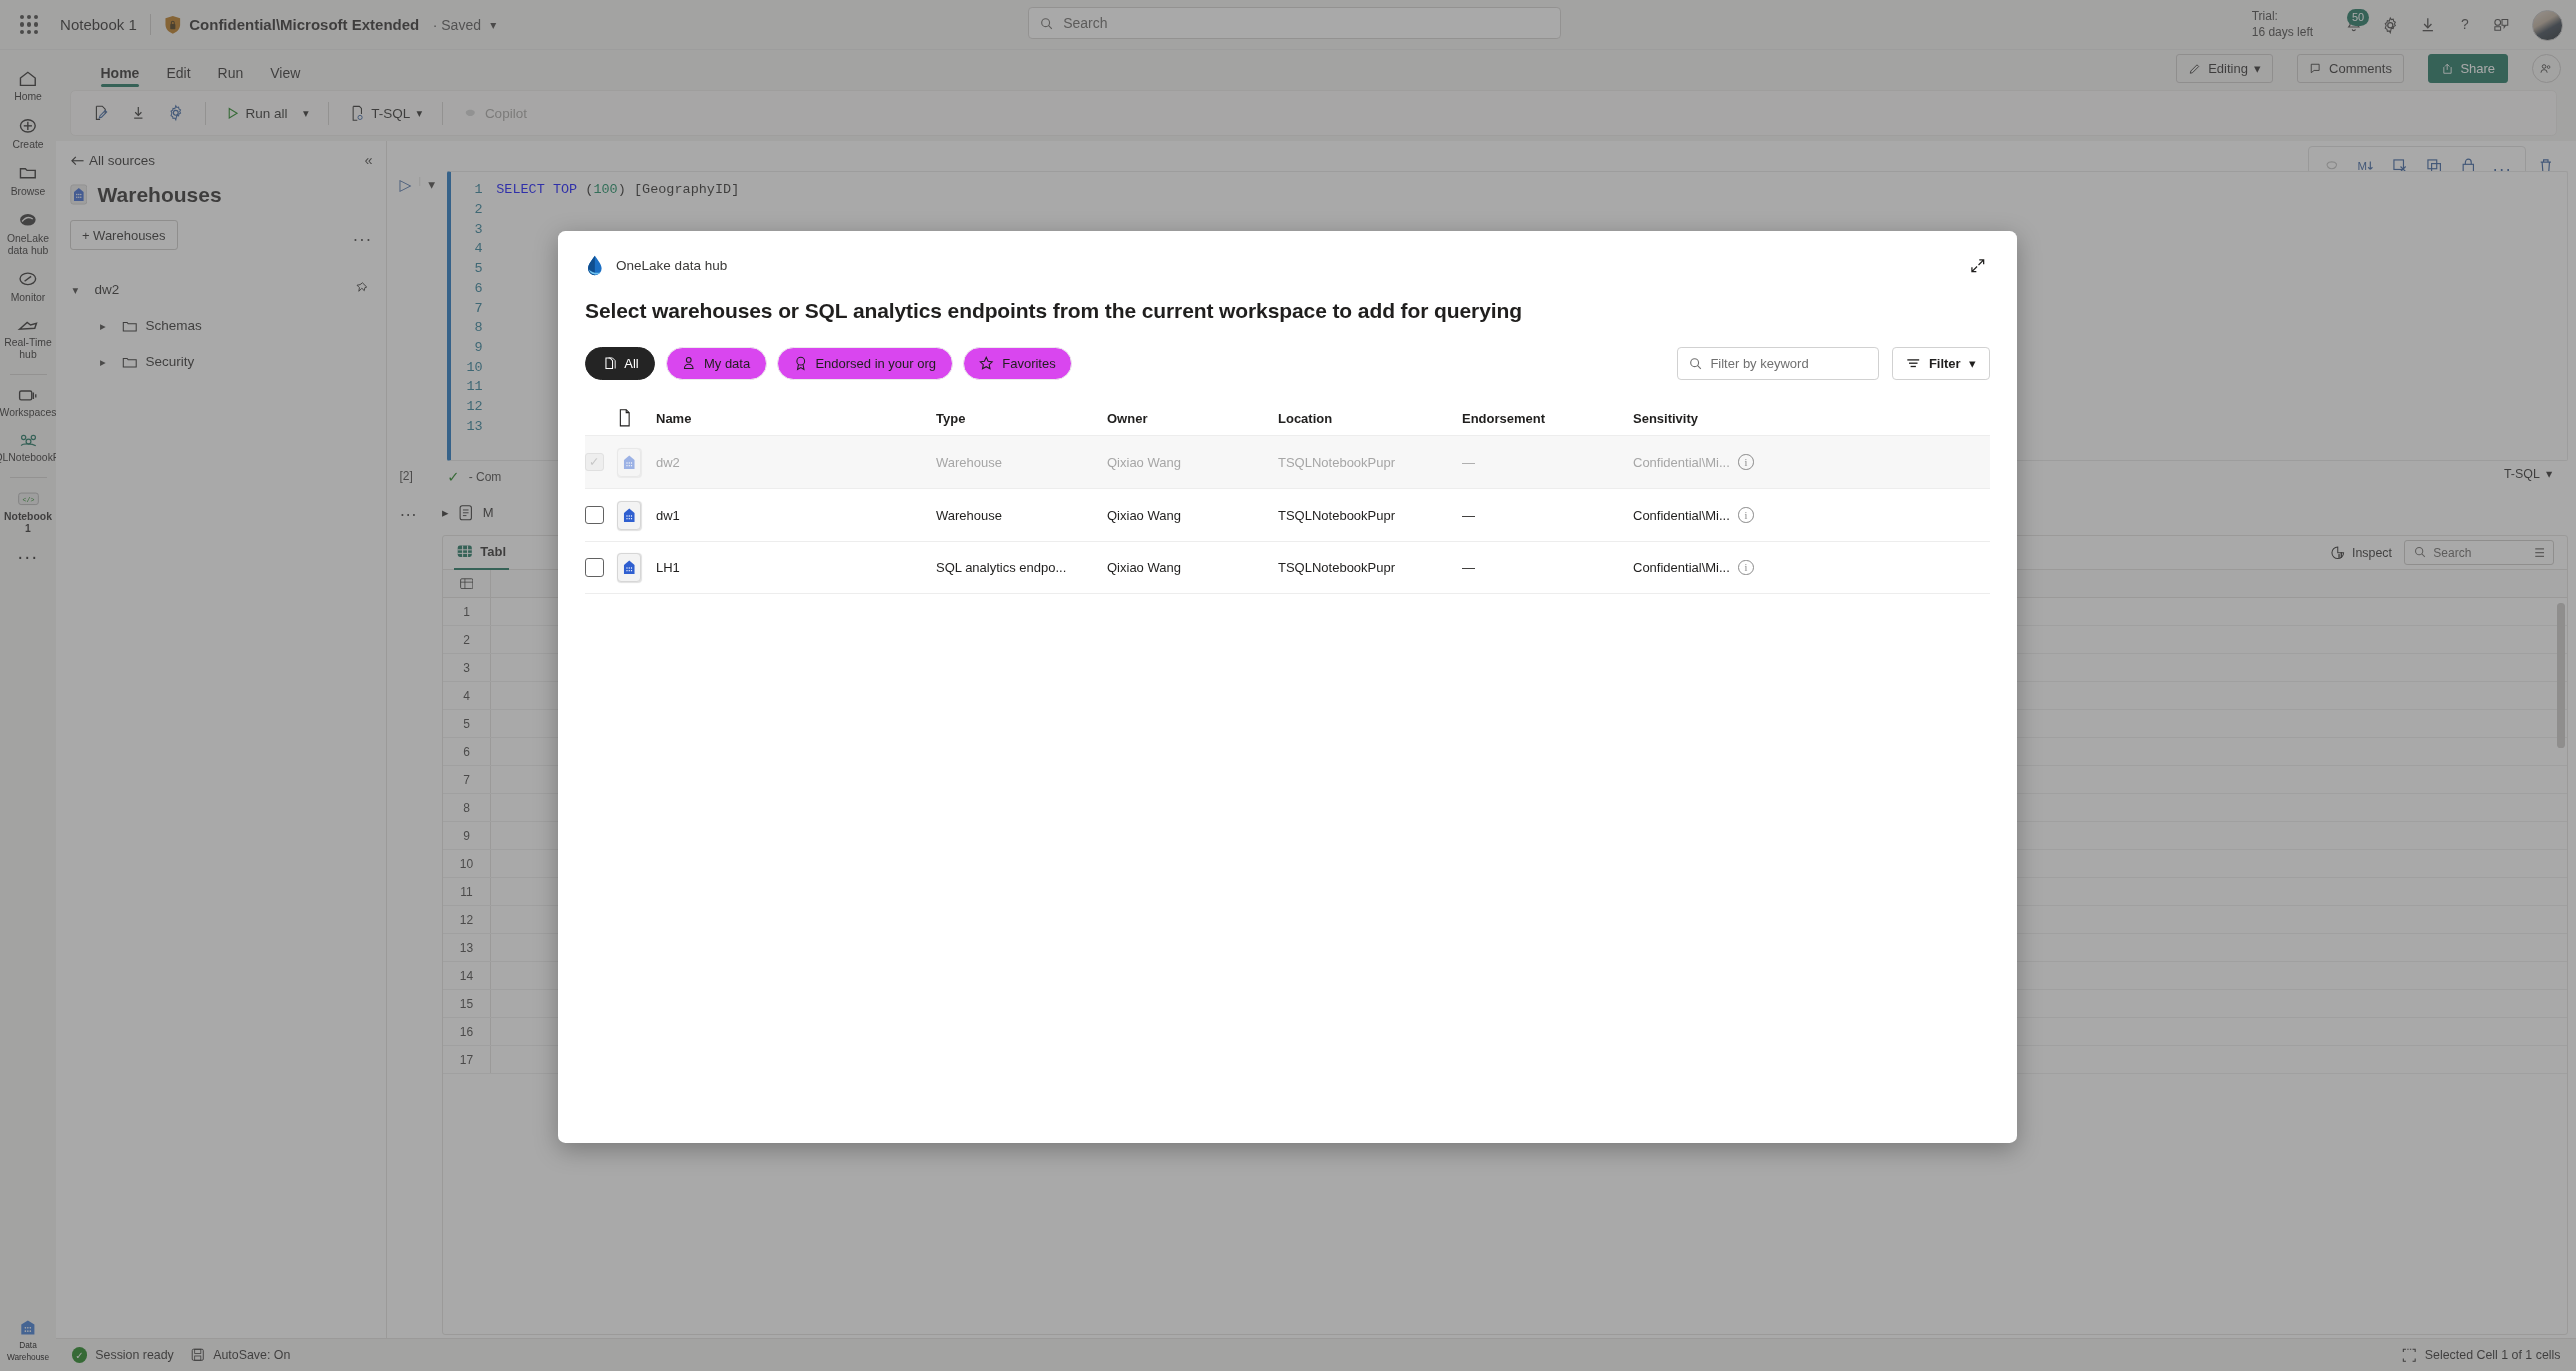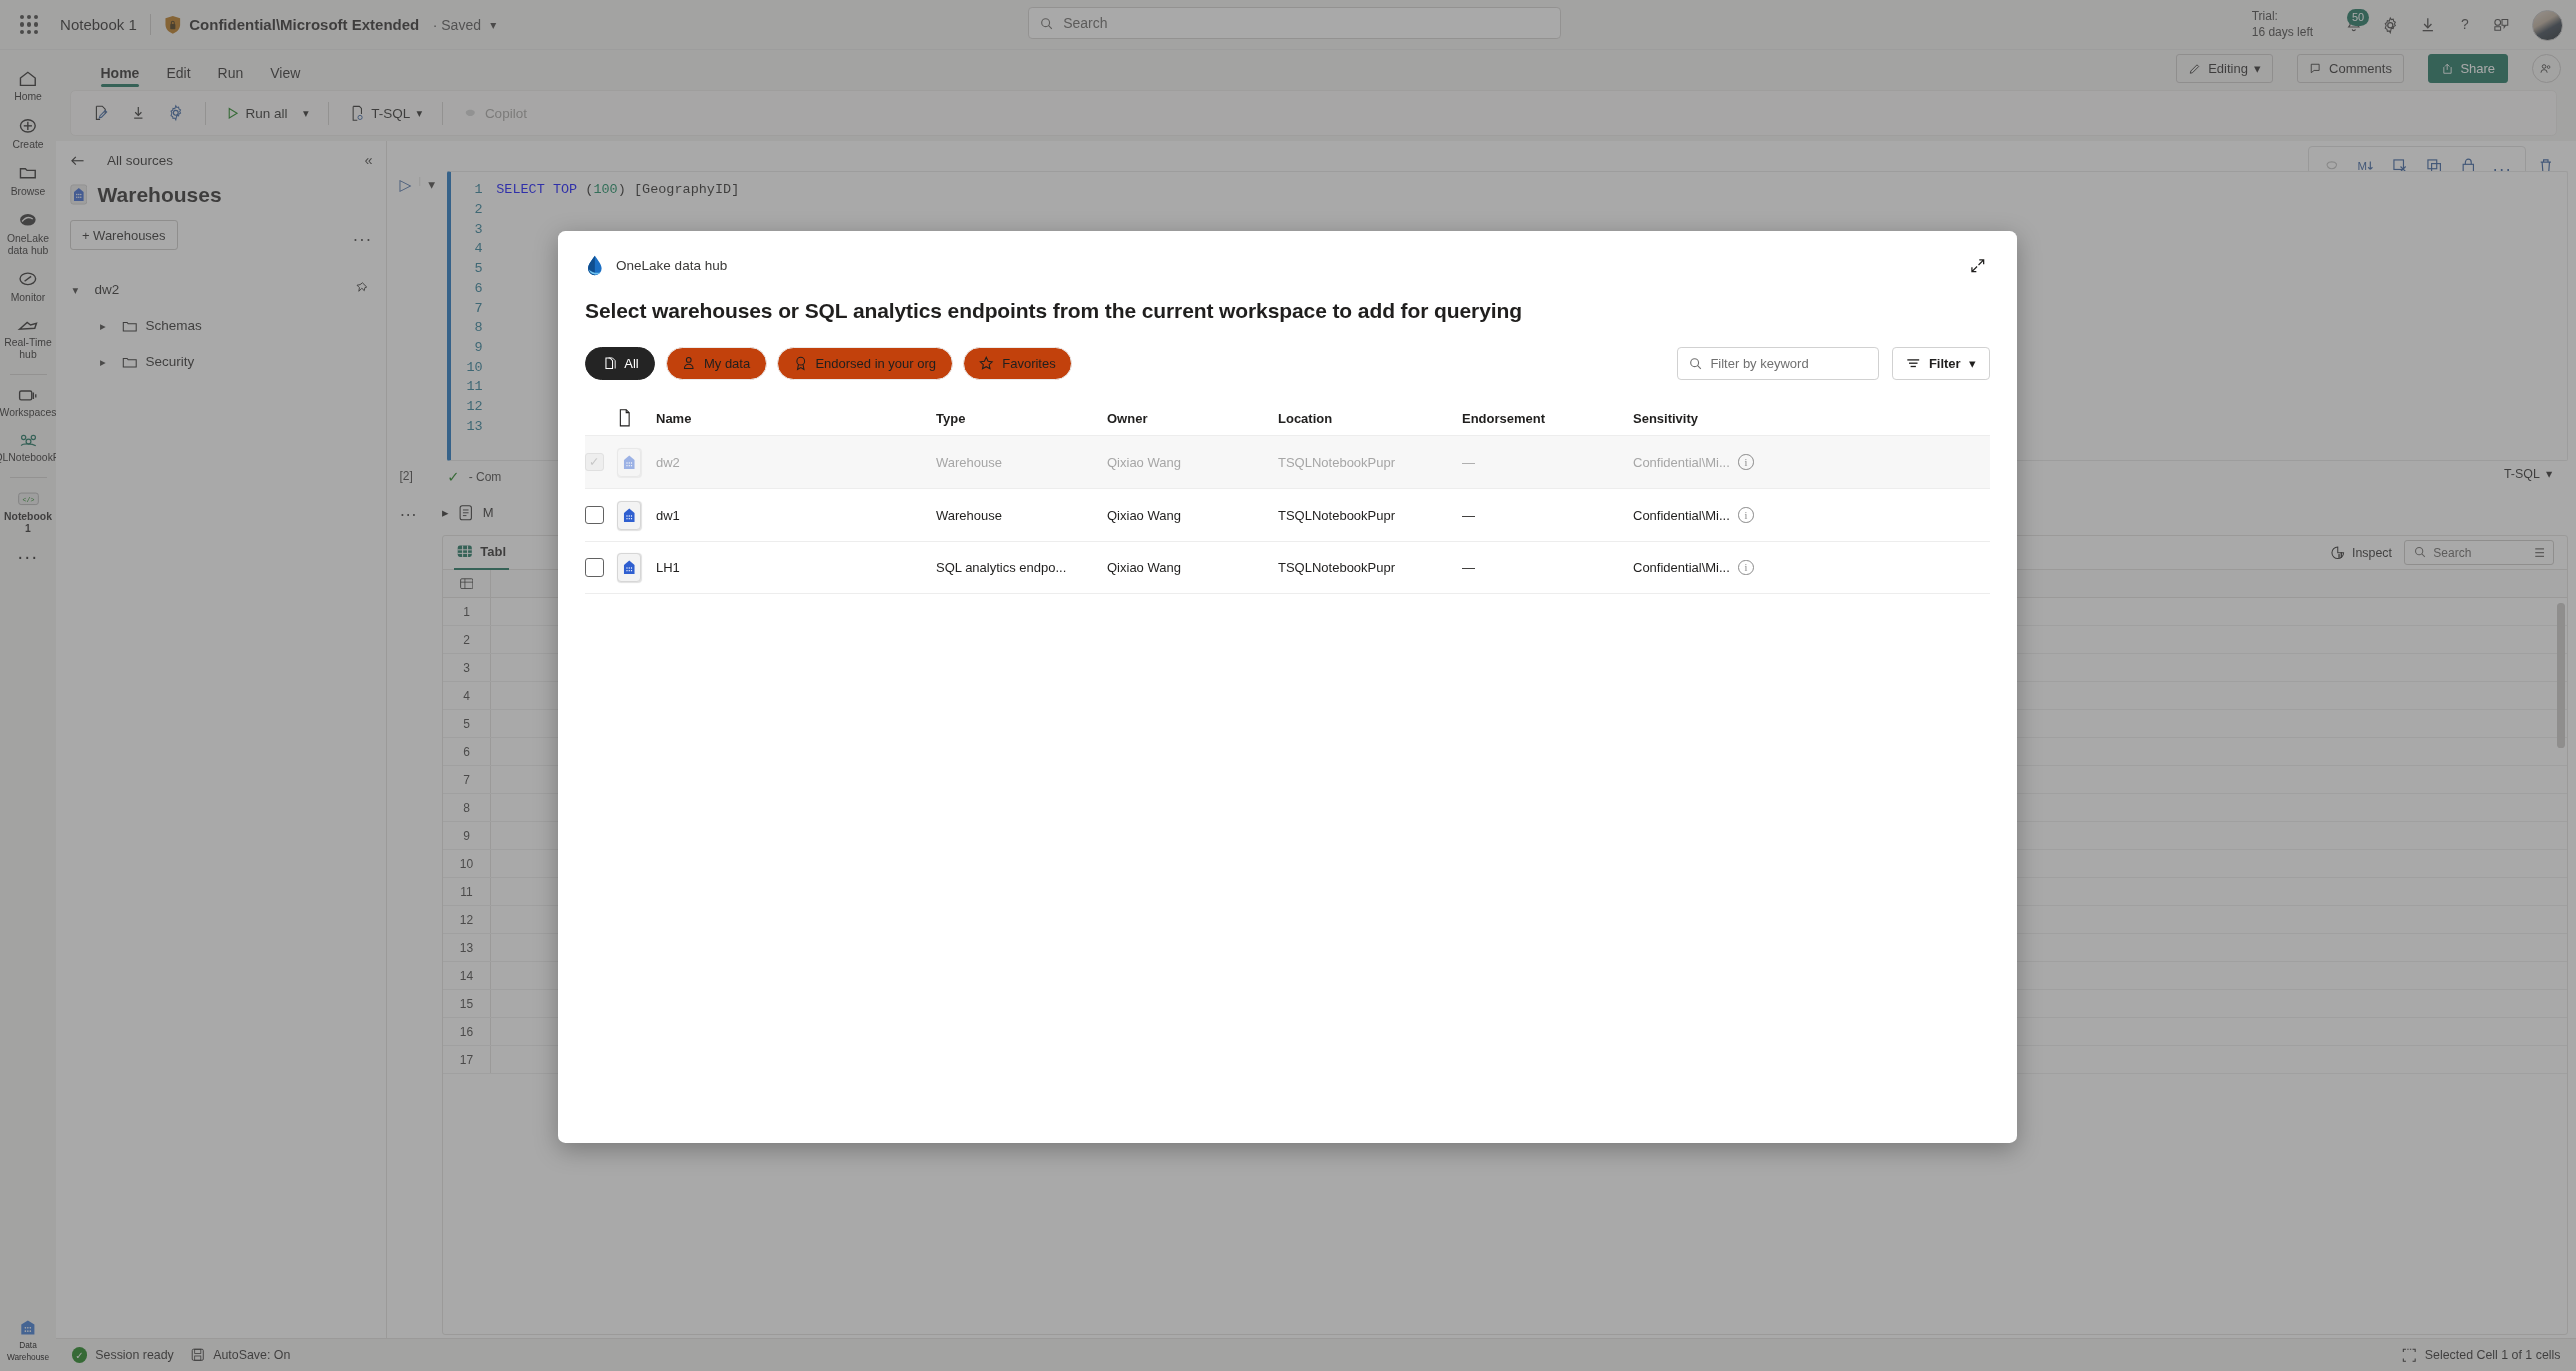--- a/index.html
+++ b/index.html
@@ -100,21 +100,21 @@
   .rail-item.bold .lbl { font-weight:700; }
   .rail-sep { width: 37px; height:0.5px; background:#d2d0ce; margin: 5.2px 0; }
   .rail-bottom { position:absolute; bottom: 9.3px; left:0; width:56px; display:flex; flex-direction:column; align-items:center; gap:2.1px;}
 
   
   .explorer {
     position:absolute; left:56px; top: 141px; width: 331px; bottom: 33px;
     background:#ffffff; border-right:0.5px solid #e1dfdd;
   }
   .exp-top { display:flex; align-items:center; padding: 11.4px 13.5px 0 13.5px; justify-content:space-between;}
-  .exp-back { display:flex; align-items:center; gap:22px; font-size:13.5px; color:#201f1e; cursor:pointer;}
+  .exp-back { display:flex; align-items:center; gap:4px; font-size:13.5px; color:#201f1e; cursor:pointer;}
   .exp-title { display:flex; align-items:center; gap: 10.4px; padding: 14.5px 13.5px 0 13.5px;}
   .exp-title .t { font-size:21px; font-weight:700; color:#201f1e;}
   .exp-actions { display:flex; align-items:center; justify-content:space-between; padding: 13.5px 13.5px 0 13.5px;}
   .exp-addbtn { display:flex; align-items:center; gap: 7.3px; border:0.5px solid #c8c6c4; border-radius:3.1px; padding: 6.2px 11.4px; font-size:13px; color:#201f1e; cursor:pointer; background:#fff;}
   .tree { margin-top: 22px; }
   .tree-row { display:flex; align-items:center; gap:8.3px; height: 36px; padding-left: 16.6px; font-size:13.5px; color:#201f1e; cursor:pointer; position:relative;}
   .tree-row.lvl2 { padding-left: 44px; }
   .tree-chev { width:13.5px; color:#3b3a39; font-size: 11.4px; }
   .pin { position:absolute; right: 17.6px; }
 
@@ -191,21 +191,21 @@
     display:flex; flex-direction:column;
   }
   .m-head { display:flex; align-items:center; padding: 22px 27px 0 27px; }
   .m-brand { display:flex; align-items:center; gap: 11.4px; font-size:13.5px; color:#3b3a39; }
   .m-expand { margin-left:auto; color:#201f1e; cursor:pointer; width:25px; height:25px; display:flex; align-items:center; justify-content:center;}
   .m-title { font-size: 21px; font-weight:700; color:#201f1e; padding: 21px 27px 0 27px; letter-spacing:-0.1px;}
   .m-filters { display:flex; align-items:center; padding: 24px 27px 0 27px; gap: 10.4px;}
   .pill {
     display:flex; align-items:center; gap: 8.3px; height: 33px; padding: 0 15.5px;
     border-radius: 17.6px; font-size:13px; cursor:pointer;
-    background:#c2410c; color:#201f1e; border:0.5px solid #ebebeb;
+    background:#d946ef; color:#201f1e; border:0.5px solid #ebebeb;
   }
   .pill.active { background:#242424; color:#ffffff; border-color:#242424; }
   .m-filters .right { margin-left:auto; display:flex; align-items:center; gap: 12.4px;}
   .kw-input {
     width: 202px; height: 33px; border:0.5px solid #d1d1d1; border-radius:4.1px;
     display:flex; align-items:center; gap:8.3px; padding: 0 10.4px; font-size:13px; color:#707070; background:#fff;
   }
   .filter-btn {
     height: 33px; border:0.5px solid #d1d1d1; border-radius:4.1px; display:flex; align-items:center;
     gap: 8.3px; padding: 0 13.5px; font-size:13px; font-weight:600; color:#201f1e; background:#fff; cursor:pointer;

